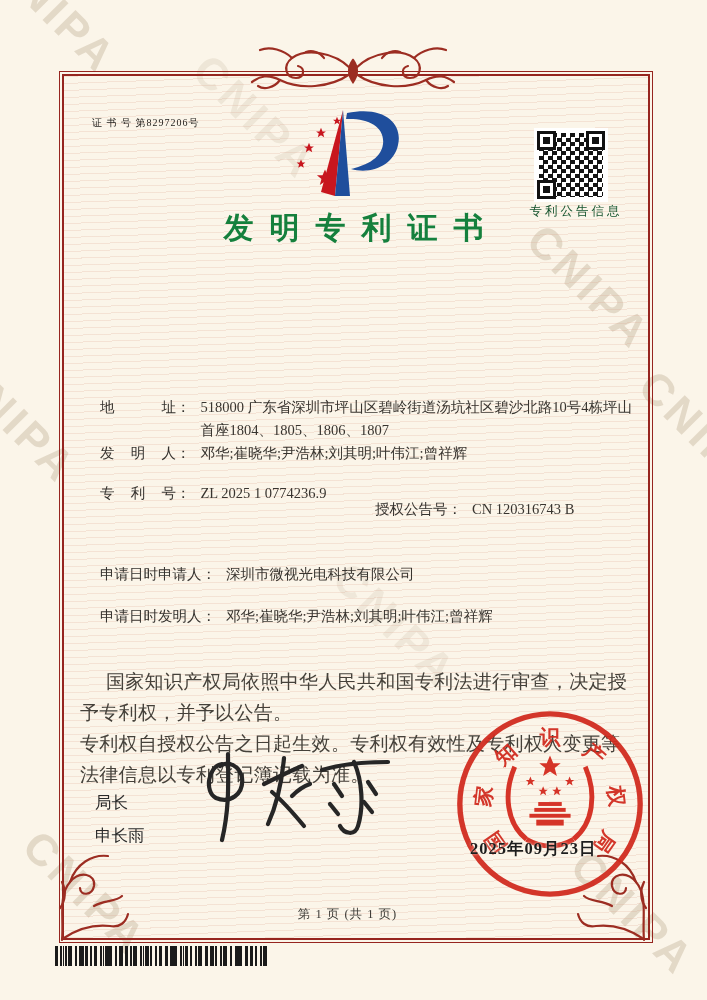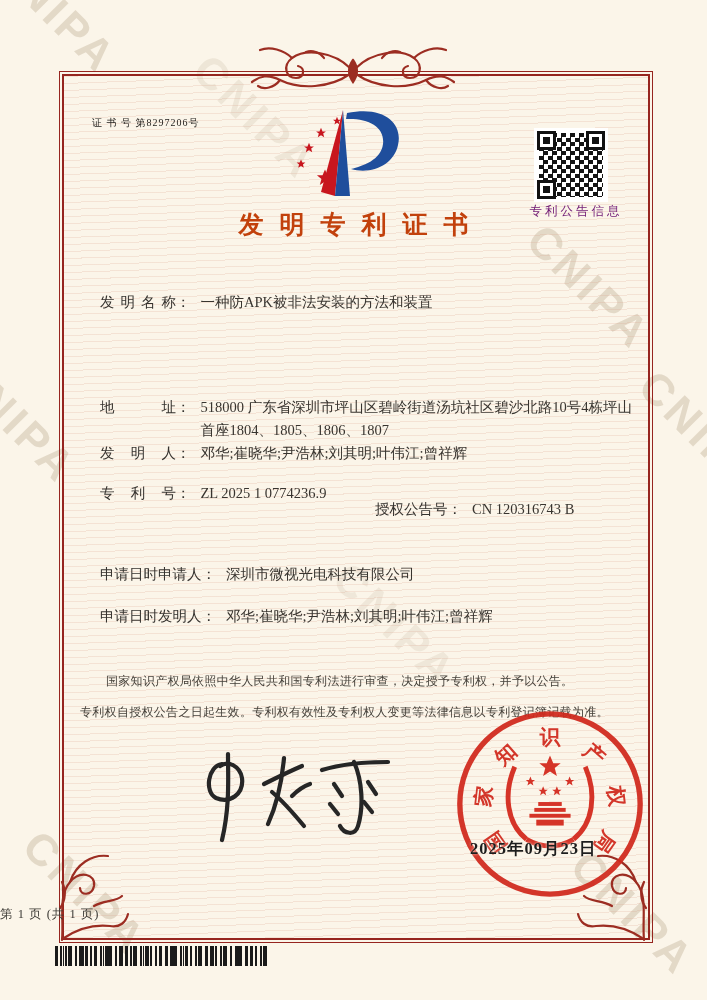--- a/index.html
+++ b/index.html
@@ -24,47 +24,47 @@
   
   .cert-no{position:absolute;left:92px;top:116px;font-size:10px;letter-spacing:1px;color:#24221f;}
   .logo{position:absolute;left:283px;top:108px;}
   .qr{position:absolute;left:534px;top:128px;width:68px;height:68px;background:#fff;padding:3px;}
   .qr-mod{position:absolute;left:5px;top:5px;right:5px;bottom:5px;
     background:repeating-conic-gradient(#141414 0 25%,#ffffff 0 50%);background-size:9px 9px;}
   .fp{position:absolute;width:13px;height:13px;border:3px solid #111;background:#fff;}
   .fp::after{content:"";position:absolute;left:3px;top:3px;width:7px;height:7px;background:#111;}
   .fp.tl{left:3px;top:3px}.fp.tr{right:3px;top:3px}.fp.bl{left:3px;bottom:3px}
   .qr-label{position:absolute;left:520px;top:203px;width:112px;font-size:12.5px;
-    letter-spacing:3px;color:#701a75;text-align:center;}
+    letter-spacing:3px;color:#14532d;text-align:center;}
   .title{position:absolute;left:0;right:0;top:208px;text-align:center;
-    font-size:25px;font-weight:bold;letter-spacing:16px;text-indent:16px;color:#c2410c;}
+    font-size:30px;font-weight:bold;letter-spacing:16px;text-indent:16px;color:#15803d;}
   
   .row{position:absolute;left:100px;font-size:14.5px;line-height:23px;white-space:nowrap;}
   .fl{display:inline-block;width:76px;text-align:justify;text-align-last:justify;vertical-align:top;}
   .colon{vertical-align:top;}
   .val{margin-left:10px;vertical-align:top;color:#38342f;}
   .val.wrap{display:inline-block;white-space:normal;width:438px;}
   .col2{position:absolute;left:275px;top:16px;white-space:nowrap;}
   
-  .legal{position:absolute;left:80px;top:666px;width:552px;font-size:12px;
+  .legal{position:absolute;left:80px;top:666px;width:552px;font-size:19px;
     line-height:31px;color:#45413a;letter-spacing:.3px;}
   .legal .l1{text-indent:26px;}
   
   .signer{position:absolute;left:95px;top:786px;
     font-family:"Liberation Sans","DejaVu Sans",sans-serif;
     font-size:16.5px;font-weight:500;color:#2b2b2b;line-height:33px;}
   .sig-svg{position:absolute;left:192px;top:750px;}
   
   .seal{position:absolute;left:452px;top:706px;opacity:.93;}
   .seal text{font-family:"Liberation Serif","DejaVu Serif",serif;font-weight:bold;
     font-size:21px;fill:#d0281c;text-anchor:middle;}
   .seal-date{position:absolute;left:470px;top:838px;width:170px;font-size:16.5px;
     font-weight:600;letter-spacing:1px;color:#1d1d1d;text-shadow:0 0 3px #fbf5e9;}
   
-  .page-foot{position:absolute;left:0;right:12px;top:906px;text-align:left;
+  .page-foot{position:absolute;left:0;right:12px;top:906px;text-align:center;
     font-size:12.5px;color:#3c3a35;letter-spacing:1px;}
   .barcode{position:absolute;left:55px;top:946px;width:212px;height:20px;
     background:
       repeating-linear-gradient(90deg,#1a1a1a 0 2px,rgba(0,0,0,0) 2px 5px),
       repeating-linear-gradient(90deg,#1a1a1a 0 1px,rgba(0,0,0,0) 1px 8px),
       repeating-linear-gradient(90deg,#1a1a1a 0 3px,rgba(0,0,0,0) 3px 13px);}
 </style>
 </head>
 <body>
 
@@ -142,23 +142,20 @@
   <div class="qr">
     <div class="qr-mod"></div>
     <div class="fp tl"></div>
     <div class="fp tr"></div>
     <div class="fp bl"></div>
   </div>
   <div class="qr-label">专利公告信息</div>
 
   <div class="title">发明专利证书</div>
 
-  <div class="row" style="top:291px">
-    <span class="fl">发明名称</span><span class="colon">：</span><span class="val">一种防APK被非法安装的方法和装置</span>
-  </div>
   <div class="row" style="top:396px">
     <span class="fl">地址</span><span class="colon">：</span><span class="val wrap">518000 广东省深圳市坪山区碧岭街道汤坑社区碧沙北路10号4栋坪山首座1804、1805、1806、1807</span>
   </div>
   <div class="row" style="top:442px">
     <span class="fl">发明人</span><span class="colon">：</span><span class="val">邓华;崔晓华;尹浩林;刘其明;叶伟江;曾祥辉</span>
   </div>
   <div class="row" style="top:482px;width:540px">
     <span class="fl">专利号</span><span class="colon">：</span><span class="val">ZL 2025 1 0774236.9</span>
     <span class="col2"><span>授权公告号</span><span class="colon">：</span><span class="val">CN 120316743 B</span></span>
   </div>
@@ -167,20 +164,24 @@
   </div>
   <div class="row" style="top:605px">
     <span>申请日时发明人</span><span class="colon">：</span><span class="val">邓华;崔晓华;尹浩林;刘其明;叶伟江;曾祥辉</span>
   </div>
 
   <div class="legal">
     <div class="l1">国家知识产权局依照中华人民共和国专利法进行审查，决定授予专利权，并予以公告。</div>
     <div class="l2">专利权自授权公告之日起生效。专利权有效性及专利权人变更等法律信息以专利登记簿记载为准。</div>
   </div>
 
+  <div class="signer">
+    <div>局长</div>
+    <div>申长雨</div>
+  </div>
 
   <svg class="sig-svg" width="210" height="95" viewBox="0 0 210 95">
     <g fill="none" stroke="#262626" stroke-width="4.2" stroke-linecap="round">
       <path d="M30,14 C16,16 12,42 24,48 C38,54 52,44 50,28 C48,16 36,10 28,16"></path>
       <path d="M36,4 C36,28 38,56 30,90"></path>
       <path d="M72,34 C84,28 96,22 110,16"></path>
       <path d="M92,8 C90,30 86,52 76,74"></path>
       <path d="M80,42 C92,52 102,64 112,76"></path>
       <path d="M100,46 C106,40 112,36 118,34"></path>
       <path d="M130,20 C150,14 172,12 196,12"></path>

